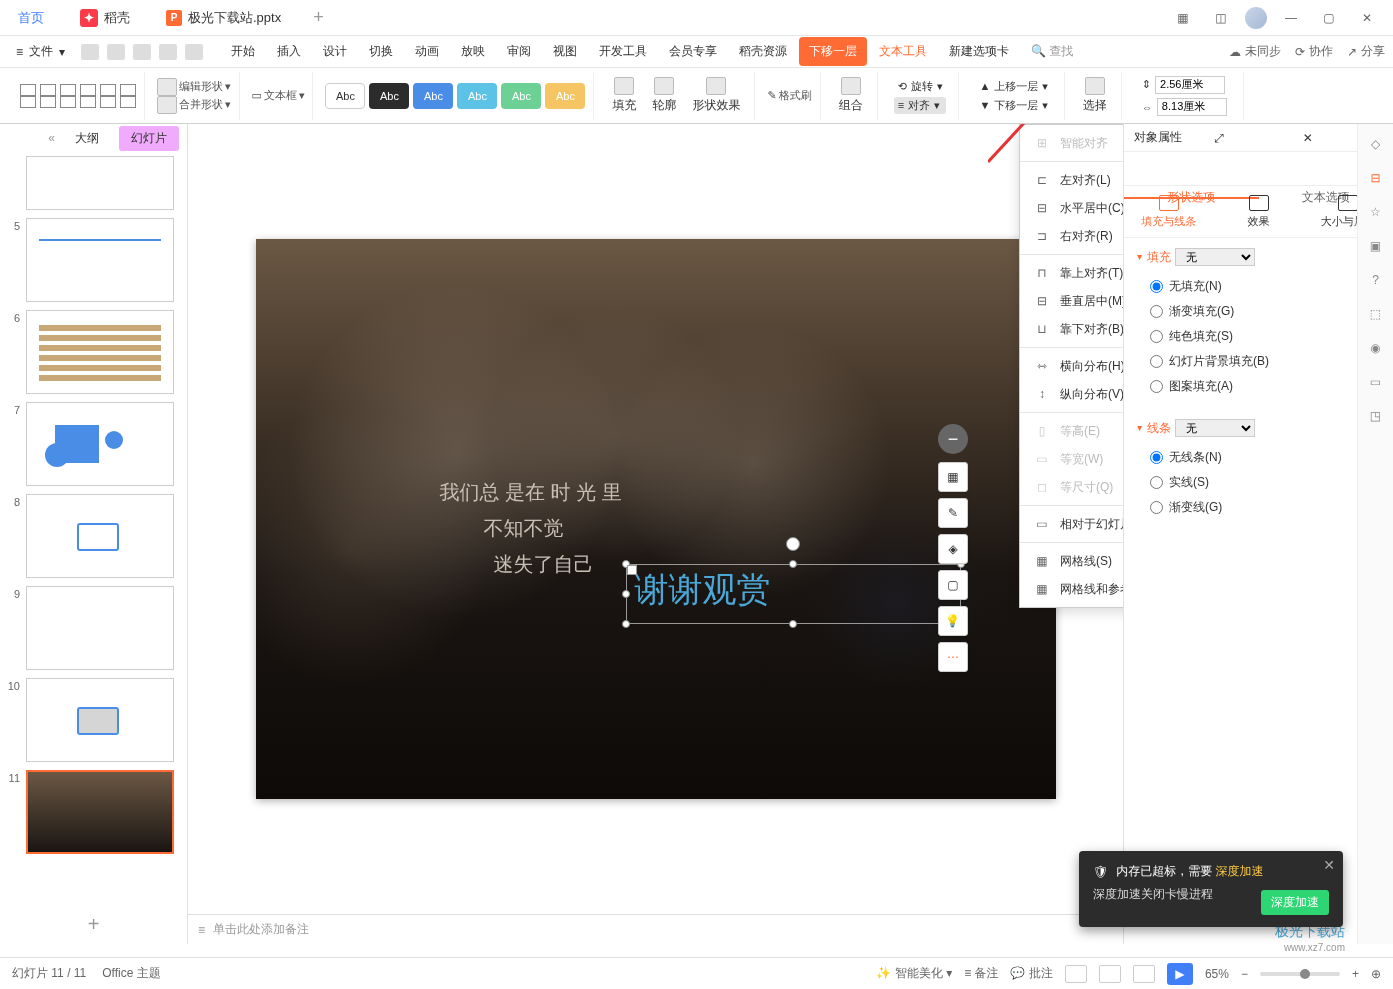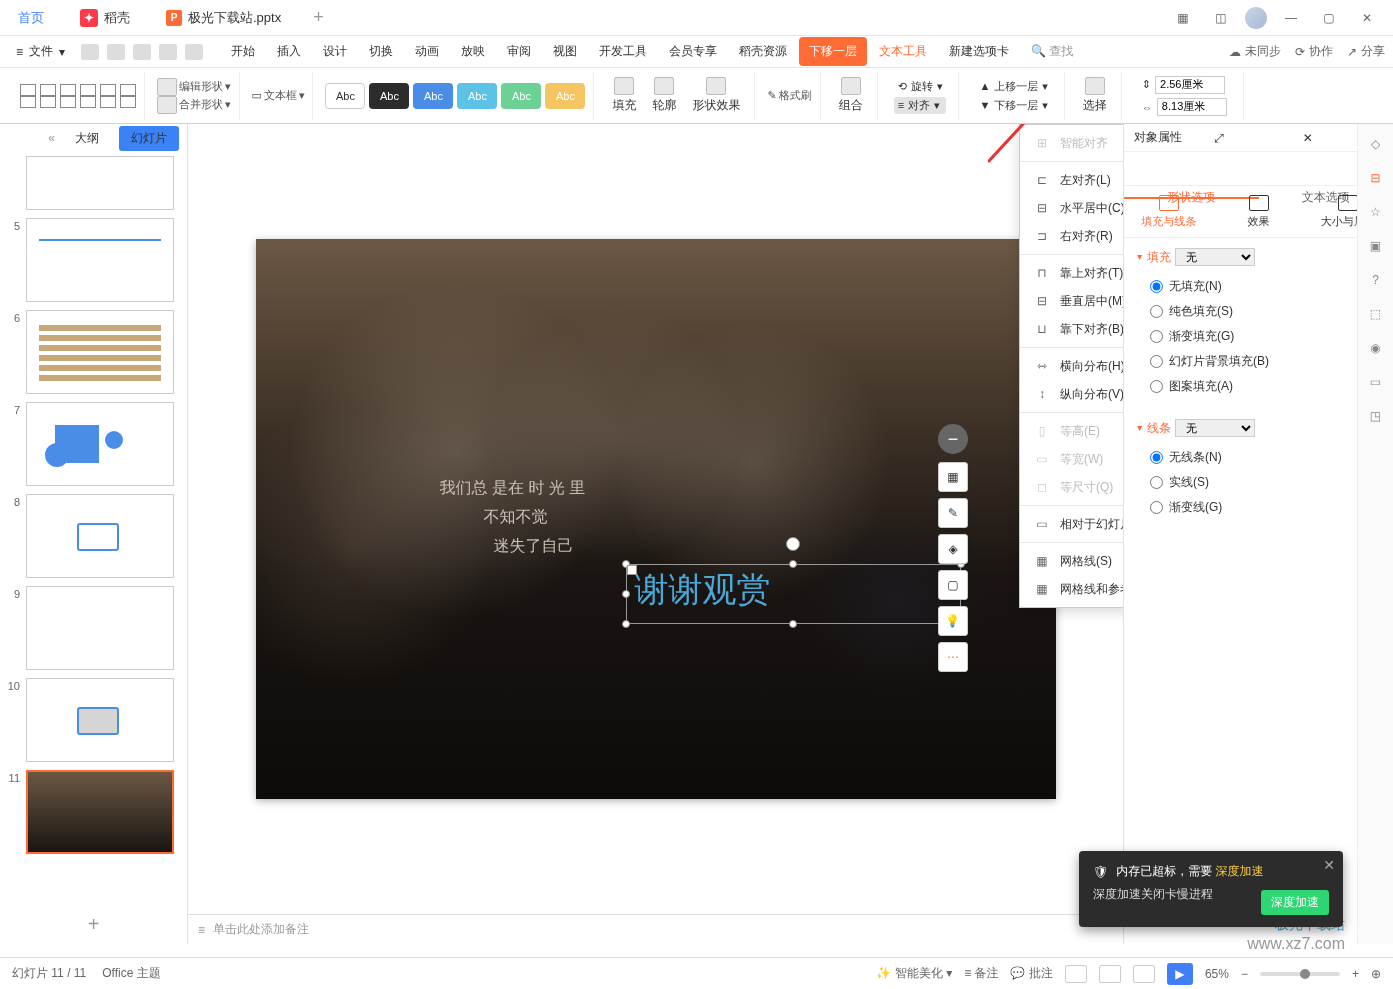--- a/index.html
+++ b/index.html
@@ -50,21 +50,21 @@
   .rib-stack-item.sel { background:#e3e3e3; border-radius:3px; }
   .dim-input { width: 70px; height:18px; border:1px solid #ccc; font-size:11px; padding:0 4px; }
 
   
   .main { display: flex; height: 820px; }
   
   
   .thumbs { width: 188px; background:#fff; border-right:1px solid #e0e0e0; display:flex; flex-direction:column; }
   .thumbs-head { height:28px; display:flex; align-items:center; padding:0 8px; gap:8px; }
   .thumb-tab { padding:4px 12px; font-size:12px; cursor:pointer; border-radius:3px; }
-  .thumb-tab.active { background:#3b82f6; }
+  .thumb-tab.active { background:#f0abfc; }
   .collapse-ic { margin-left:auto; color:#999; cursor:pointer; }
   .thumb-list { flex:1; overflow-y:auto; padding:4px; display:flex; flex-direction:column; gap:8px; }
   .thumb-row { display:flex; gap:6px; align-items:flex-start; }
   .thumb-num { width:16px; text-align:right; font-size:11px; color:#666; padding-top:2px; }
   .thumb { width:148px; height:84px; border:1px solid #ccc; background:#fff; position:relative; cursor:pointer; }
   .thumb.sel { border:2px solid #ff6b35; }
   .thumb-small { height:54px; }
   .thumb-add { display:flex; justify-content:center; padding:8px; color:#999; font-size:20px; cursor:pointer; }
   
   
@@ -72,21 +72,21 @@
   .canvas-wrap { flex:1; display:flex; align-items:center; justify-content:center; background:#fff; position:relative; overflow:hidden; }
   .slide { width:800px; height:560px; background:#000; position:relative; box-shadow:0 2px 8px rgba(0,0,0,0.3); overflow:hidden; }
   .slide-img { width:100%; height:100%; background:linear-gradient(180deg,#6b5844 0%,#423529 30%,#1a1512 60%,#0d0a07 100%); position:relative; }
   .slide-bokeh { width:100%; height:100%; position:absolute; background:
     radial-gradient(circle at 25% 38%, rgba(210,190,170,0.28) 0%, transparent 24%),
     radial-gradient(circle at 45% 35%, rgba(200,180,160,0.22) 0%, transparent 22%),
     radial-gradient(circle at 62% 40%, rgba(190,170,150,0.28) 0%, transparent 23%),
     radial-gradient(circle at 12% 55%, rgba(180,150,120,0.18) 0%, transparent 18%),
     radial-gradient(circle at 80% 65%, rgba(30,30,40,0.6) 0%, transparent 12%);
   }
-  .slide-text { position:absolute; left:23%; top:42%; color:#c9c0b5; line-height:1.8; font-size:16px; }
+  .slide-text { position:absolute; left:23%; top:42%; color:#c9c0b5; line-height:1.8; font-size:20px; }
   .slide-textbox { position:absolute; left:370px; top:325px; width:335px; height:60px; border:1px solid #999; }
   .slide-textbox::before, .slide-textbox::after { content:''; position:absolute; width:8px; height:8px; background:#fff; border:1px solid #999; }
   .sel-handle { position:absolute; width:8px; height:8px; background:#fff; border:1px solid #888; border-radius:50%; }
   .h-tl{top:-5px;left:-5px;} .h-tr{top:-5px;right:-5px;} .h-bl{bottom:-5px;left:-5px;} .h-br{bottom:-5px;right:-5px;}
   .h-tm{top:-5px;left:50%;margin-left:-4px;} .h-bm{bottom:-5px;left:50%;margin-left:-4px;}
   .h-lm{left:-5px;top:50%;margin-top:-4px;} .h-rm{right:-5px;top:50%;margin-top:-4px;}
   .rot-handle { position:absolute; top:-28px; left:50%; margin-left:-7px; width:14px; height:14px; border:1px solid #888; border-radius:50%; background:#fff; }
   .txt-main { color:#4aa8d8; font-size:34px; font-weight:500; position:absolute; left:8px; top:2px; white-space:nowrap; }
 
   
@@ -138,21 +138,21 @@
 
   
   .statusbar { position:absolute; bottom:0; left:0; right:0; height:32px; border-top:1px solid #ddd; background:#fff; display:flex; align-items:center; padding:0 12px; font-size:12px; color:#666; gap:16px; }
   .status-right { margin-left:auto; display:flex; align-items:center; gap:12px; }
   .zoom-slider { width:80px; height:4px; background:#ddd; border-radius:2px; position:relative; }
   .zoom-thumb { position:absolute; width:10px; height:10px; background:#888; border-radius:50%; top:-3px; left:50%; }
   .view-btn { width:22px; height:18px; border:1px solid #ccc; border-radius:2px; cursor:pointer; }
   .play-btn { width:26px; height:22px; background:#417ff9; border-radius:3px; display:flex; align-items:center; justify-content:center; color:#fff; cursor:pointer; }
 
   .watermark-logo { position:absolute; right:48px; bottom:36px; font-size:14px; color:#4aa8d8; z-index:50; display:flex; flex-direction:column; align-items:flex-end; gap:1px;}
-  .watermark-logo .site {font-size:16px; color:#999;}
+  .watermark-logo .site {font-size:10px; color:#999;}
   .activate { position:absolute; right:90px; bottom:70px; text-align:left; color:#c0c0c0; z-index:40; }
   .activate .t1 { font-size:18px; }
   .activate .t2 { font-size:11px; }
 </style>
 </head>
 <body>
 
 <div class="titlebar">
   <div class="tab tab-home">首页</div>
   <div class="tab tab-doke">
@@ -496,25 +496,25 @@
       <div class="sec-head">
           <span>填充</span>
         <span class="sec-select"><select><option>无</option></select></span>
       </div>
       <label class="radio-row">
           <input type="radio" name="f" checked="" style="">
           <span>无填充(N)</span>
         </label>
       <label class="radio-row">
           <input type="radio" name="f" style="">
+          <span>渐变填充(G)</span>
+        </label>
+      <label class="radio-row">
+          <input type="radio" name="f" style="">
           <span>纯色填充(S)</span>
-        </label>
-      <label class="radio-row">
-          <input type="radio" name="f" style="">
-          <span>渐变填充(G)</span>
         </label>
       <label class="radio-row">
           <input type="radio" name="f" style="">
           <span>幻灯片背景填充(B)</span>
         </label>
       <label class="radio-row">
           <input type="radio" name="f" style="">
           <span>图案填充(A)</span>
         </label>
     </div>

